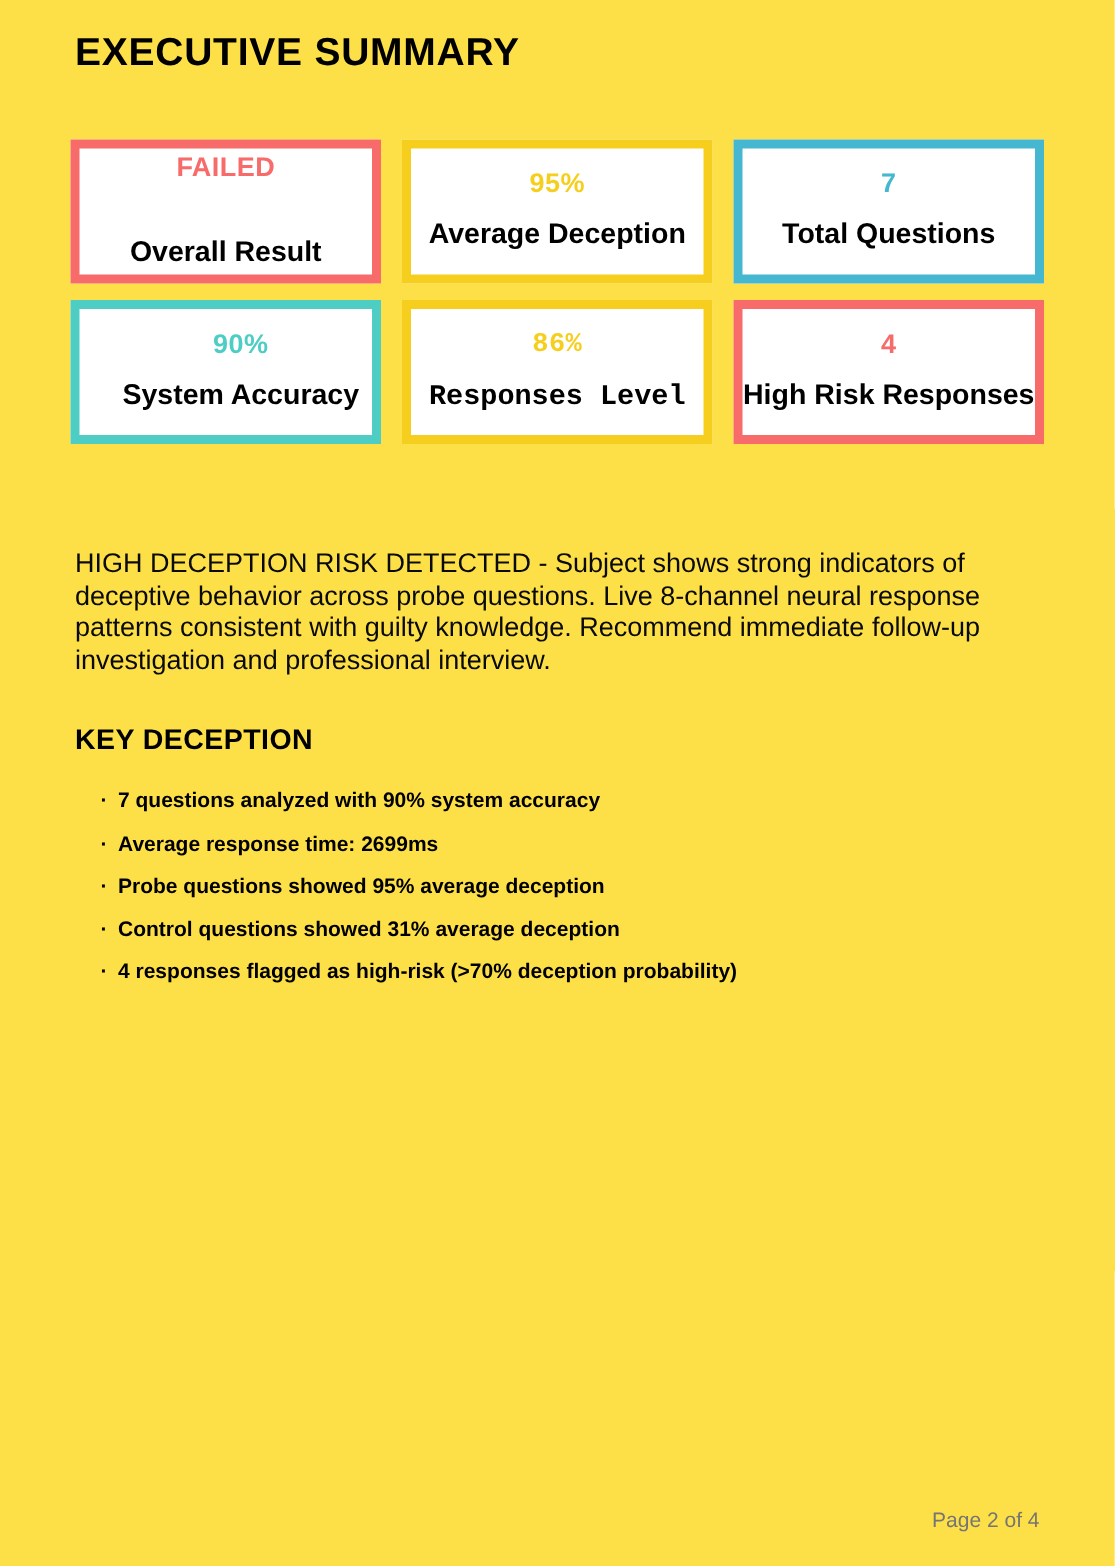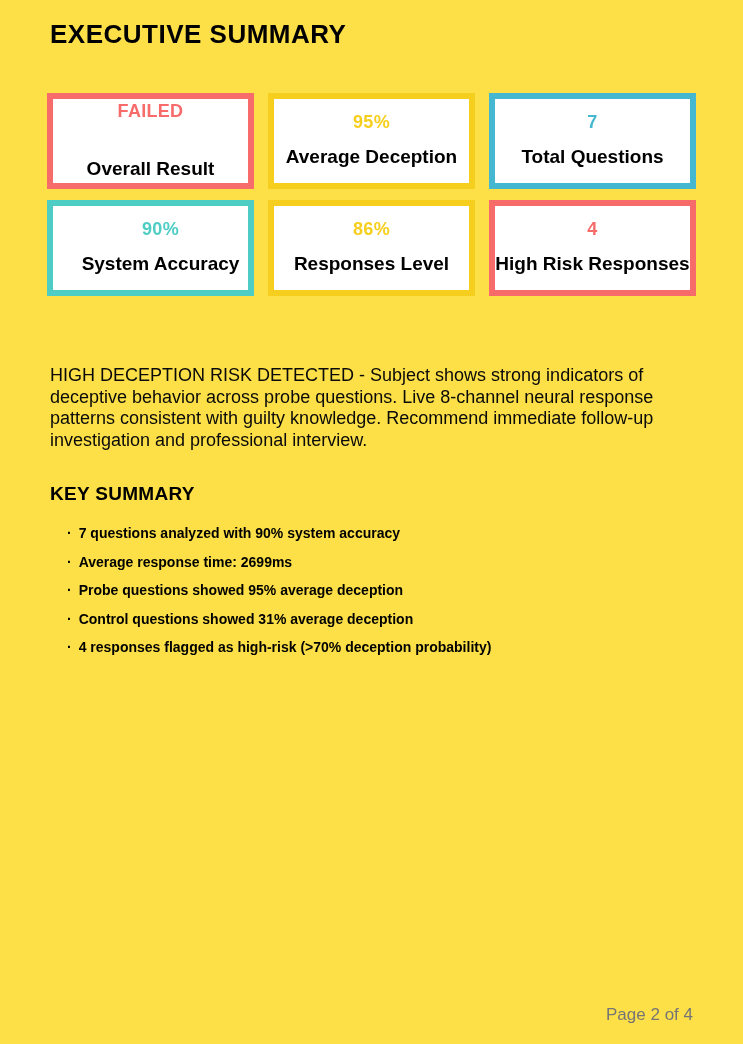--- a/index.html
+++ b/index.html
@@ -87,21 +87,21 @@
   .bullet-dot {
     margin-left: 17px;
     margin-right: 7px;
     font-weight: bold;
   }
 
   .page-footer {
     position: absolute;
     right: 50px;
     top: 1005px;
-    font-size: 17px;
+    font-size: 14px;
     color: #757575;
   }
 </style>
 </head>
 <body>
 
 <div class="page">
 
   <h1 class="doc-title">EXECUTIVE SUMMARY</h1>
 
@@ -120,38 +120,38 @@
     <div class="stat-card" style="border-color: rgb(69, 183, 209);">
       <div class="stat-value" style="color: rgb(69, 183, 209);">7</div>
       <div class="stat-label">Total Questions</div>
     </div>
 
     <div class="stat-card" style="border-color: rgb(78, 205, 196); padding-left: 20px;">
       <div class="stat-value" style="color: rgb(78, 205, 196);">90%</div>
       <div class="stat-label">System Accuracy</div>
     </div>
 
-    <div class="stat-card" style="border-color: rgb(246, 207, 30);">
+    <div class="stat-card" style="border-color: rgb(246, 207, 30); font-family: Liberation Mono, monospace;">
       <div class="stat-value" style="color: rgb(246, 207, 30);">86%</div>
       <div class="stat-label">Responses Level</div>
     </div>
 
     <div class="stat-card" style="border-color: rgb(247, 107, 107);">
       <div class="stat-value" style="color: rgb(247, 107, 107);">4</div>
       <div class="stat-label">High Risk Responses</div>
     </div>
 
   </div>
 
   <div class="assessment-section">
     <p class="assessment-body">HIGH DECEPTION RISK DETECTED - Subject shows strong indicators of deceptive behavior across probe questions. Live 8-channel neural response patterns consistent with guilty knowledge. Recommend immediate follow-up investigation and professional interview.</p>
   </div>
 
   <div class="findings-section">
-    <h2 class="section-heading">KEY SUMMARY</h2>
+    <h2 class="section-heading">KEY DECEPTION</h2>
     <ul class="findings-list">
       <li class="finding-item">
         <span class="bullet-dot">·</span>
         <span>7 questions analyzed with 90% system accuracy</span>
       </li>
       <li class="finding-item">
         <span class="bullet-dot">·</span>
         <span>Average response time: 2699ms</span>
       </li>
       <li class="finding-item">

